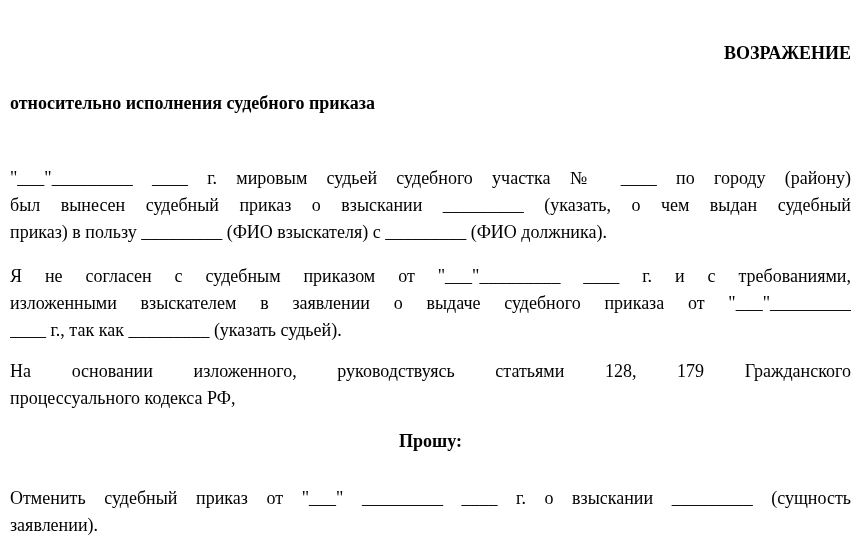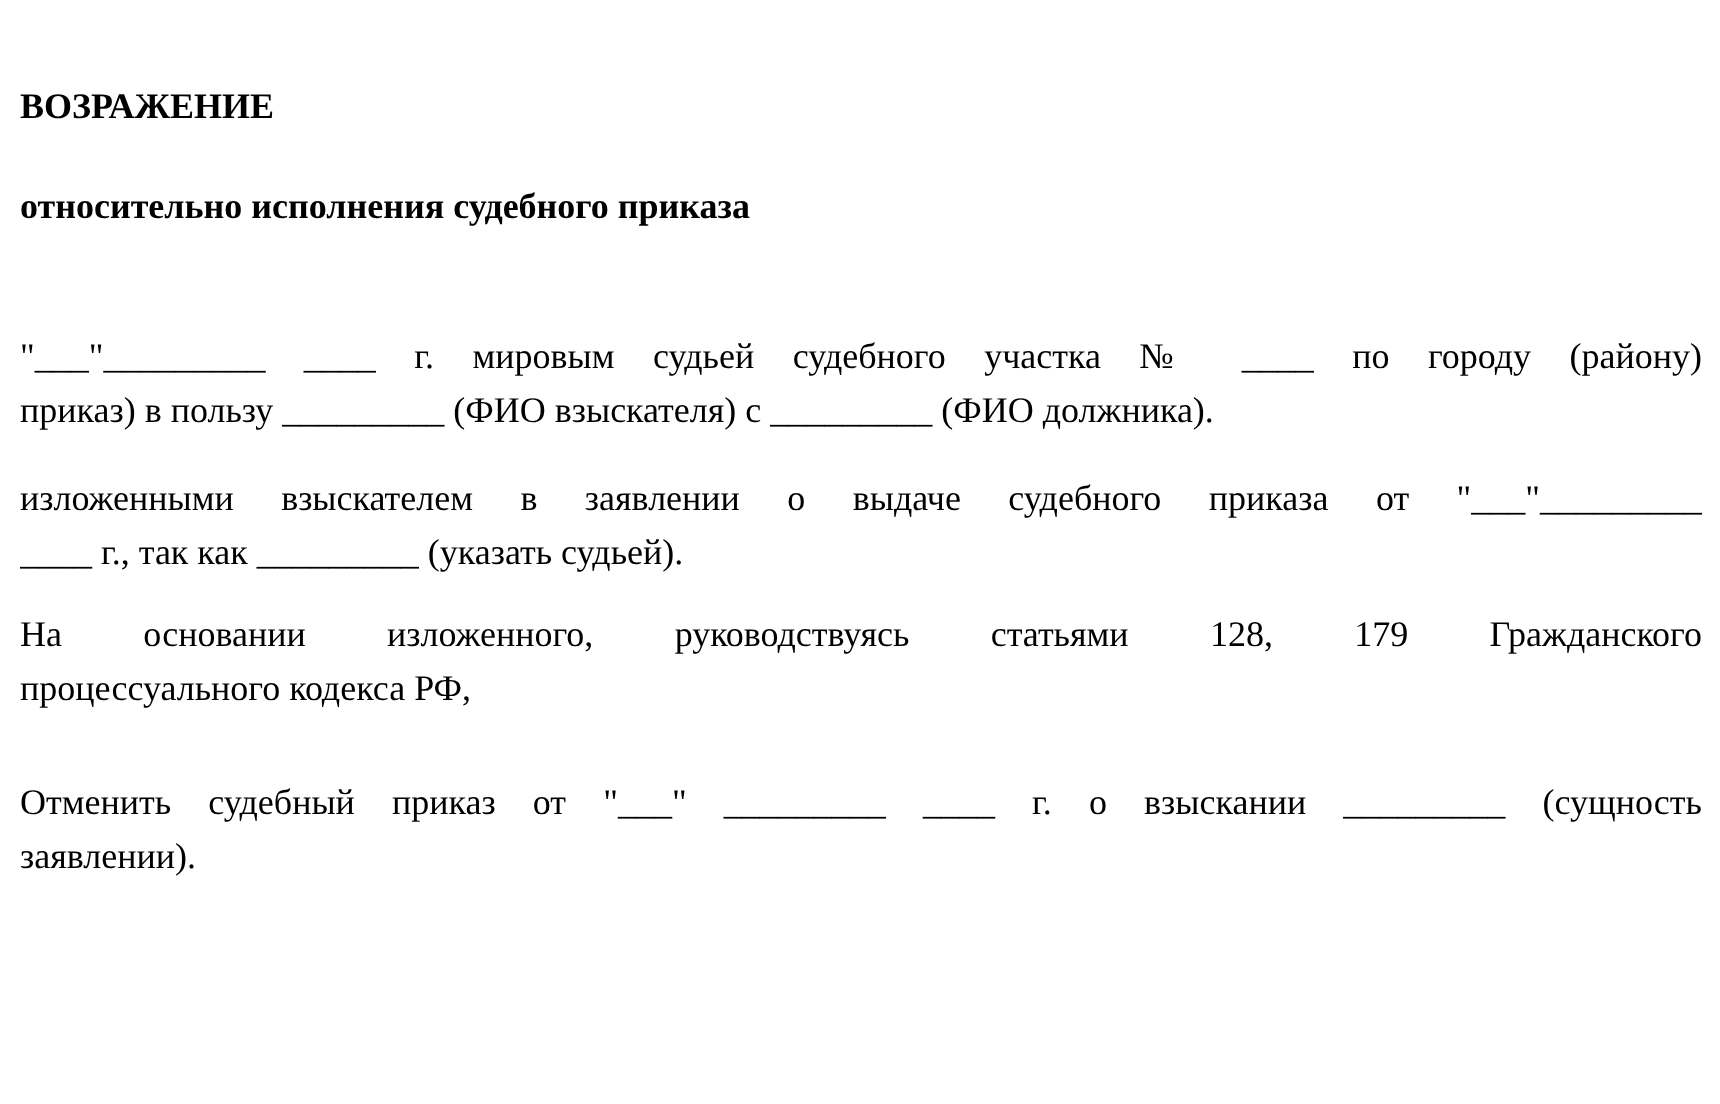--- a/index.html
+++ b/index.html
@@ -14,21 +14,21 @@
     box-sizing: border-box;
     padding: 40px 9px 0 10px;
     background: #ffffff;
     color: #000000;
     font-family: "Liberation Serif", "DejaVu Serif", serif;
     font-size: 18px;
     line-height: 27px;
     overflow: hidden;
   }
   .title {
-    text-align: left;
+    text-align: right;
     font-weight: 700;
   }
   .subtitle {
     text-align: left;
     font-weight: 700;
     margin-top: 23px;
   }
   .para { margin: 0; }
   .p1 { margin-top: 48px; }
   .p2 { margin-top: 17px; }
@@ -56,32 +56,35 @@
 <body>
 
 <div class="page">
 
   <div class="title">ВОЗРАЖЕНИЕ</div>
 
   <div class="subtitle">относительно исполнения судебного приказа</div>
 
   <div class="para p1">
     <div class="line just">"___"_________ ____ г. мировым судьей судебного участка № ____ по городу (району)</div>
+    <div class="line just">был вынесен судебный приказ о взыскании _________ (указать, о чем выдан судебный</div>
     <div class="line last">приказ) в пользу _________ (ФИО взыскателя) с _________ (ФИО должника).</div>
   </div>
 
   <div class="para p2">
+    <div class="line just">Я не согласен с судебным приказом от "___"_________ ____ г. и с требованиями,</div>
     <div class="line just">изложенными взыскателем в заявлении о выдаче судебного приказа от "___"_________</div>
     <div class="line last">____ г., так как _________ (указать судьей).</div>
   </div>
 
   <div class="para p3">
     <div class="line just">На основании изложенного, руководствуясь статьями 128, 179 Гражданского</div>
     <div class="line last">процессуального кодекса РФ,</div>
   </div>
 
+  <div class="request-heading">Прошу:</div>
 
   <div class="para p4">
     <div class="line just">Отменить судебный приказ от "___" _________ ____ г. о взыскании _________ (сущность</div>
     <div class="line last">заявлении).</div>
   </div>
 
 </div>
 
 </body></html>

